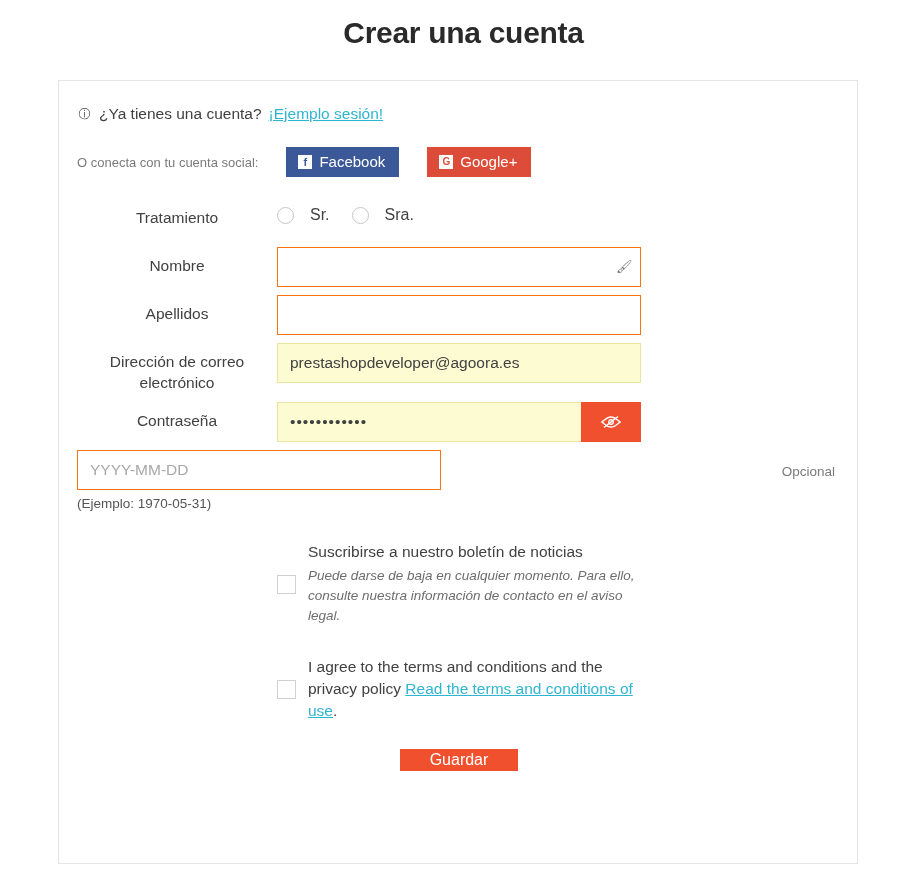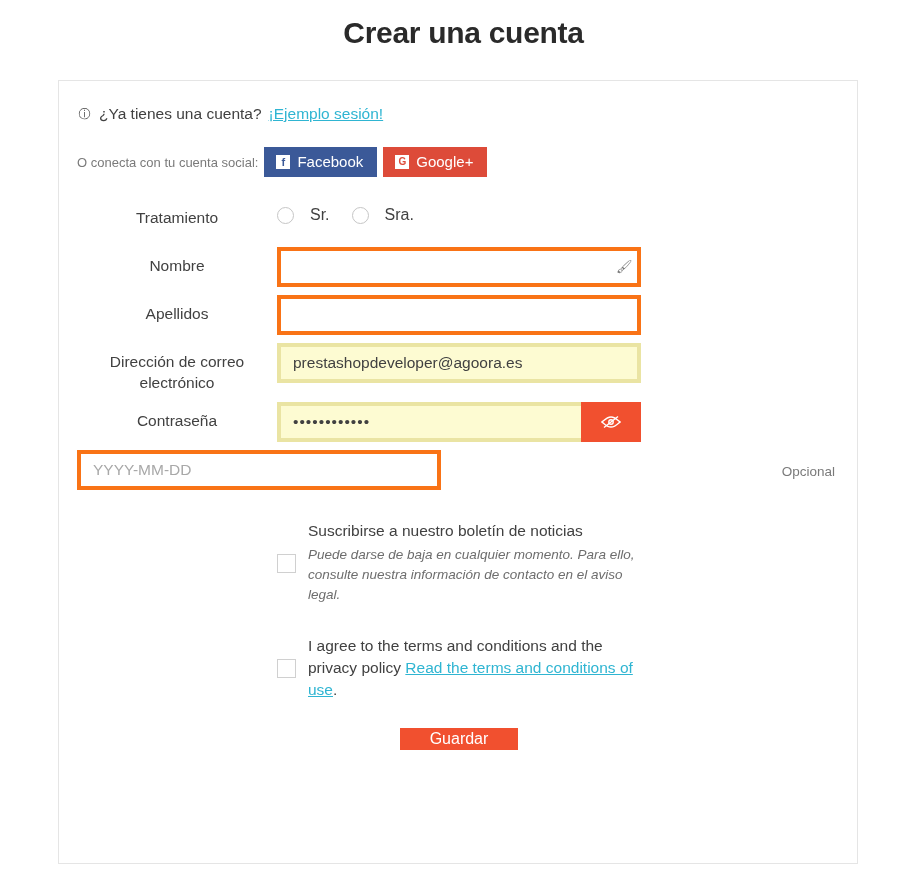--- a/index.html
+++ b/index.html
@@ -59,21 +59,21 @@
   }
   .login-link {
     color: #2fb5d2;
     text-decoration: underline;
     cursor: pointer;
     font-size: 15.5px;
   }
   .social-row {
     display: flex;
     align-items: center;
-    gap: 6px;
+    gap: 28px;
     margin-top: 24px;
   }
   .social-label {
     font-size: 13px;
     color: #7a7a7a;
   }
   .btn-social {
     display: inline-flex;
     align-items: center;
     gap: 7px;
@@ -140,21 +140,21 @@
     width: 17px;
     height: 17px;
     border: 1px solid #c6c6c6;
     border-radius: 50%;
     background: #fff;
     display: inline-block;
   }
   .inp {
     width: 364px;
     height: 40px;
-    border: 4px solid #f97316;
+    border: 1px solid #f97316;
     background: #fff;
     font-size: 15.5px;
     color: #414141;
     padding: 0 12px;
     outline: none;
     font-family: "Liberation Sans", sans-serif;
   }
   .inp::placeholder { color: #a8a8a8; }
   .inp.filled {
     background: #fdfbd2;
@@ -344,20 +344,21 @@
               </button>
             </div>
           </div>
         </div>
 
         <div class="frow">
           <div class="fcontrol">
             <div class="inp-wrap">
               <input class="inp" type="text" placeholder="YYYY-MM-DD" style="">
             </div>
+            <div class="hint">(Ejemplo: 1970-05-31)</div>
           </div>
           <div class="optional">Opcional</div>
         </div>
 
         <div class="checkrow">
           <span class="cbox"></span>
           <span class="ctext">
             <span>Suscribirse a nuestro boletín de noticias</span>
             <em class="csub">Puede darse de baja en cualquier momento. Para ello, consulte nuestra información de contacto en el aviso legal.</em>
           </span>

